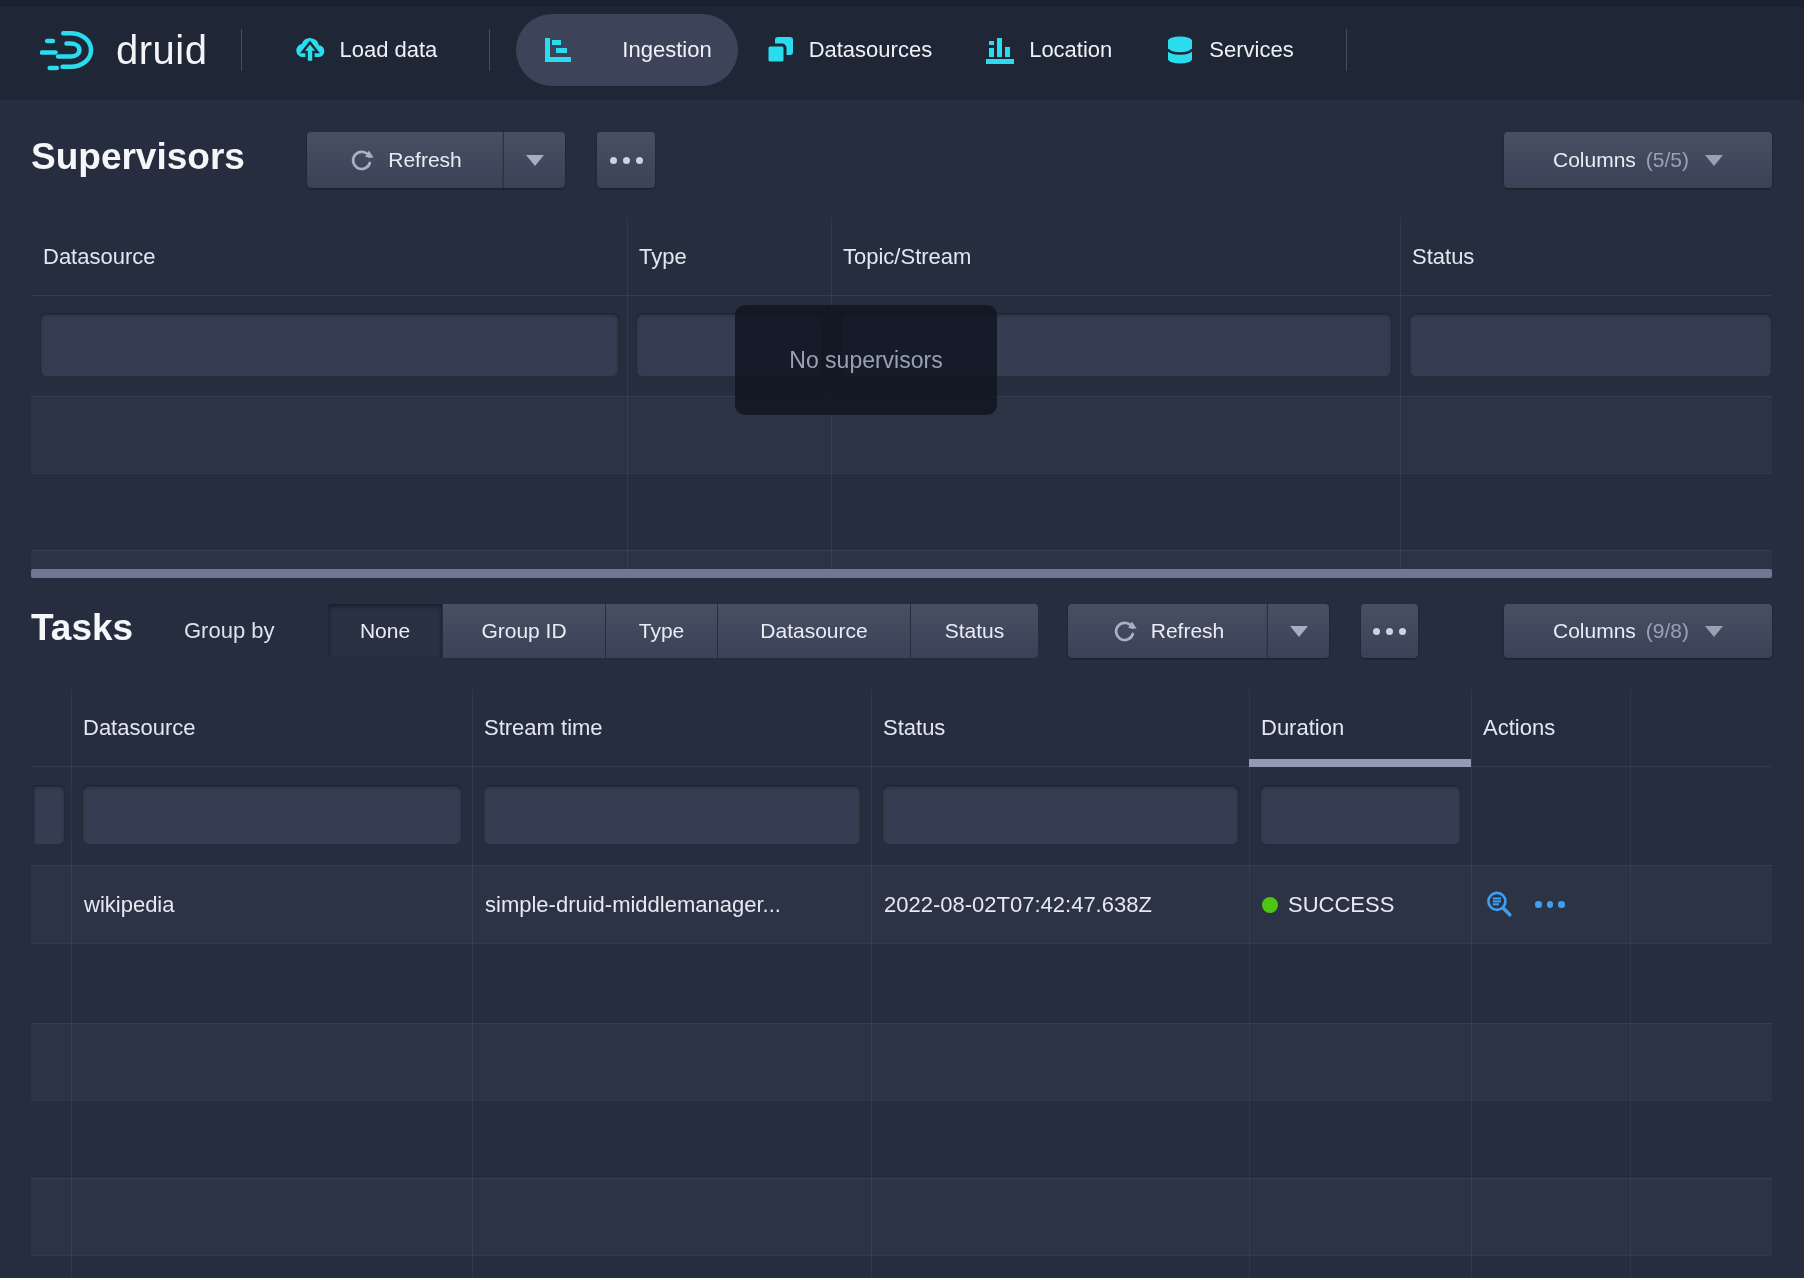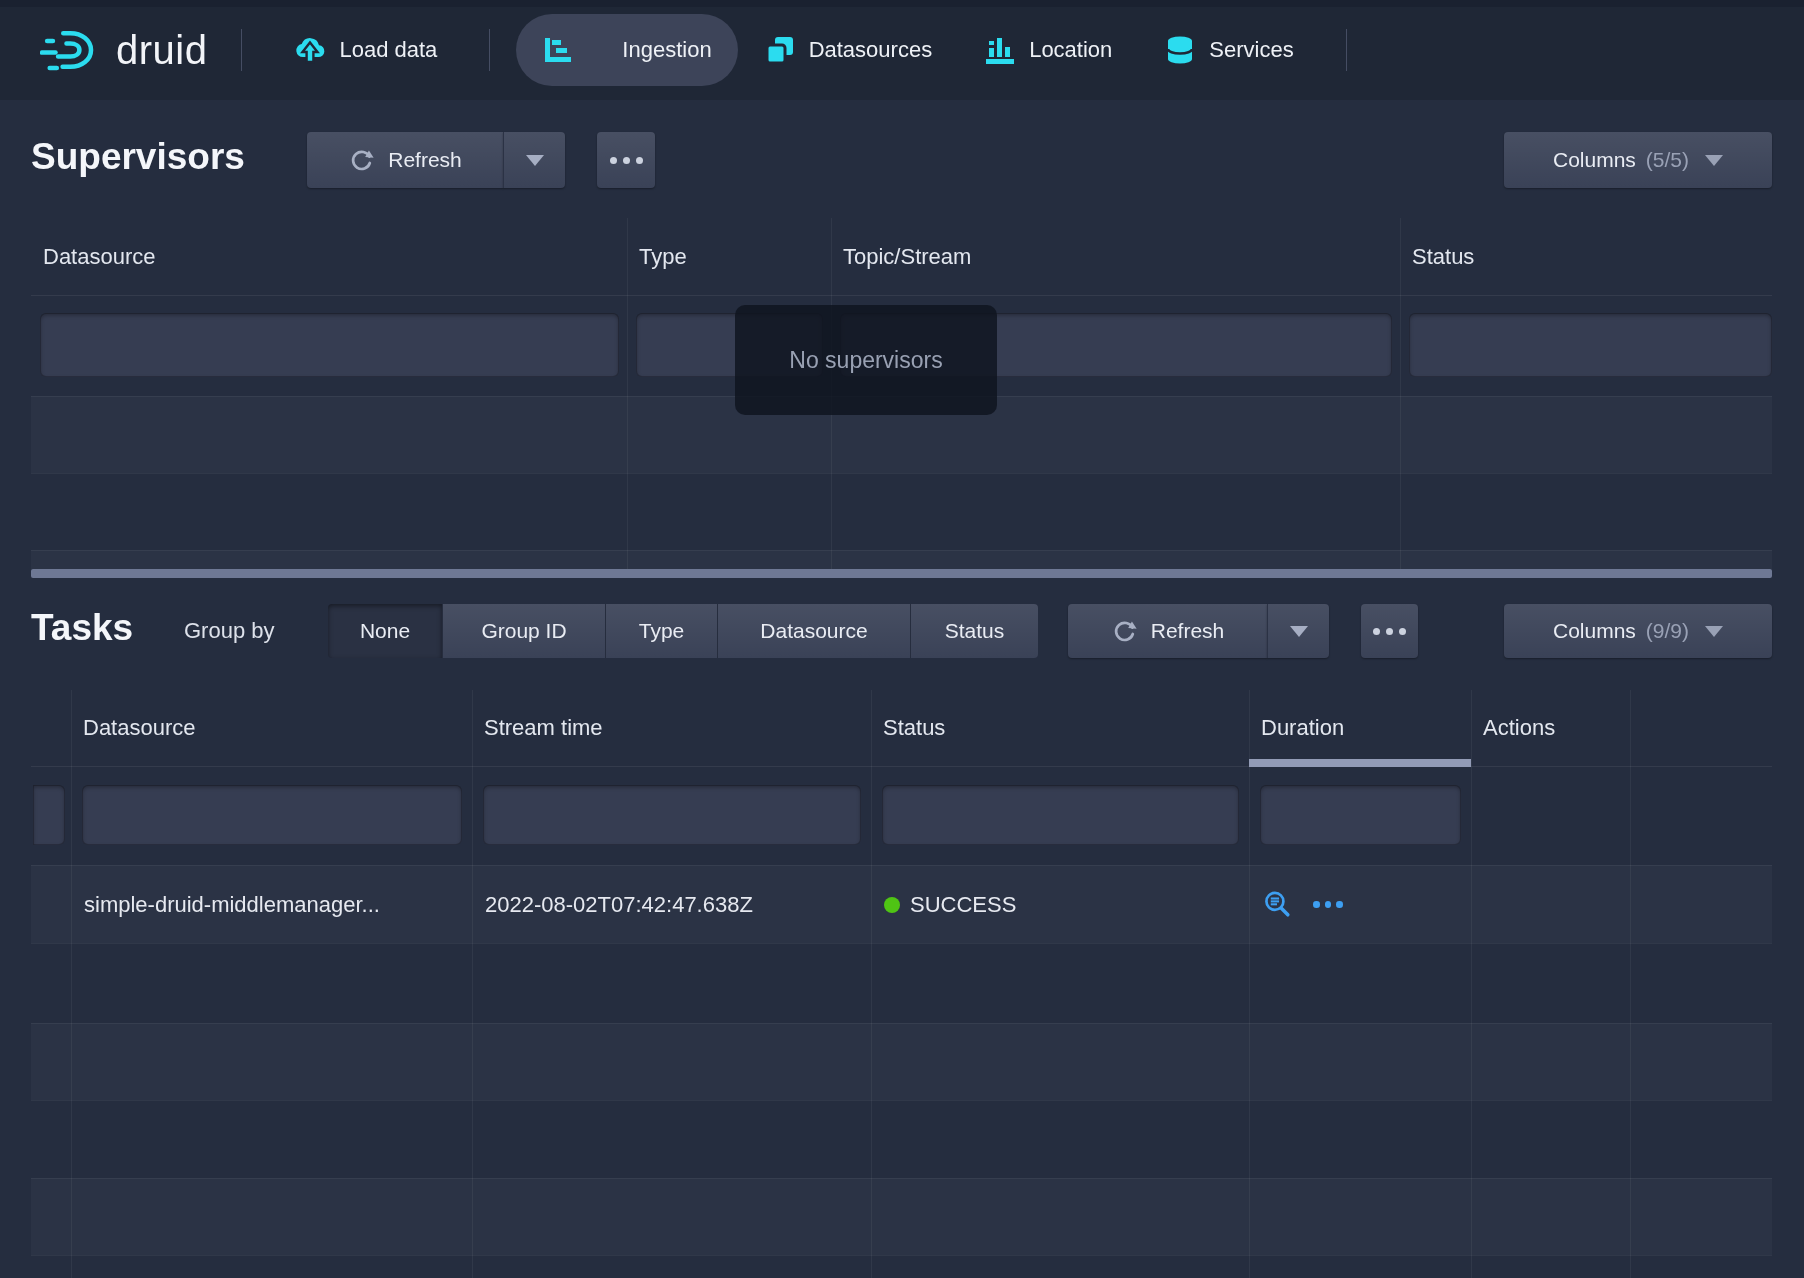--- a/index.html
+++ b/index.html
@@ -236,21 +236,21 @@
   </div>
   <div class="btn" style="left:1361px;top:604px;width:57px;height:54px;">
     <span class="dots">
         <i></i>
         <i></i>
         <i></i>
       </span>
   </div>
   <div class="btn columns-btn" style="left:1504px;top:604px;width:268px;height:54px;">
     <span>Columns</span>
-    <span class="muted">(9/9)</span>
+    <span class="muted">(9/8)</span>
     <span class="caret-down" style="border-top-color:#99a1b5;margin-left:6px;"></span>
   </div>
 
   <div class="tbl" style="top:690px;height:588px;">
 
     <div class="vline" style="left:40px;height:588px;"></div>
     <div class="vline" style="left:441px;height:588px;"></div>
     <div class="vline" style="left:840px;height:588px;"></div>
     <div class="vline" style="left:1218px;height:588px;"></div>
     <div class="vline" style="left:1440px;height:588px;"></div>
@@ -281,20 +281,21 @@
         </div>
       <div>
           <div class="filter-box" style="margin:18px 10px 0 11px;height:60px;"></div>
         </div>
       <div></div>
       <div></div>
     </div>
 
     <div class="grid task-cols row stripe" style="top:175px;height:78px;">
       <div class="cell"></div>
+      <div class="cell">wikipedia</div>
       <div class="cell">simple-druid-middlemanager...</div>
       <div class="cell">2022-08-02T07:42:47.638Z</div>
       <div class="cell">
         <span class="status-dot"></span>
         <span>SUCCESS</span>
       </div>
       <div class="cell">
         <svg class="action-ic" viewBox="0 0 30 30">
           <circle cx="12.5" cy="12" r="8.2" stroke="var(--action-blue,#3d9ff2)" stroke-width="2.6" fill="none"></circle>
           <g stroke="var(--action-blue,#3d9ff2)" stroke-width="2">

